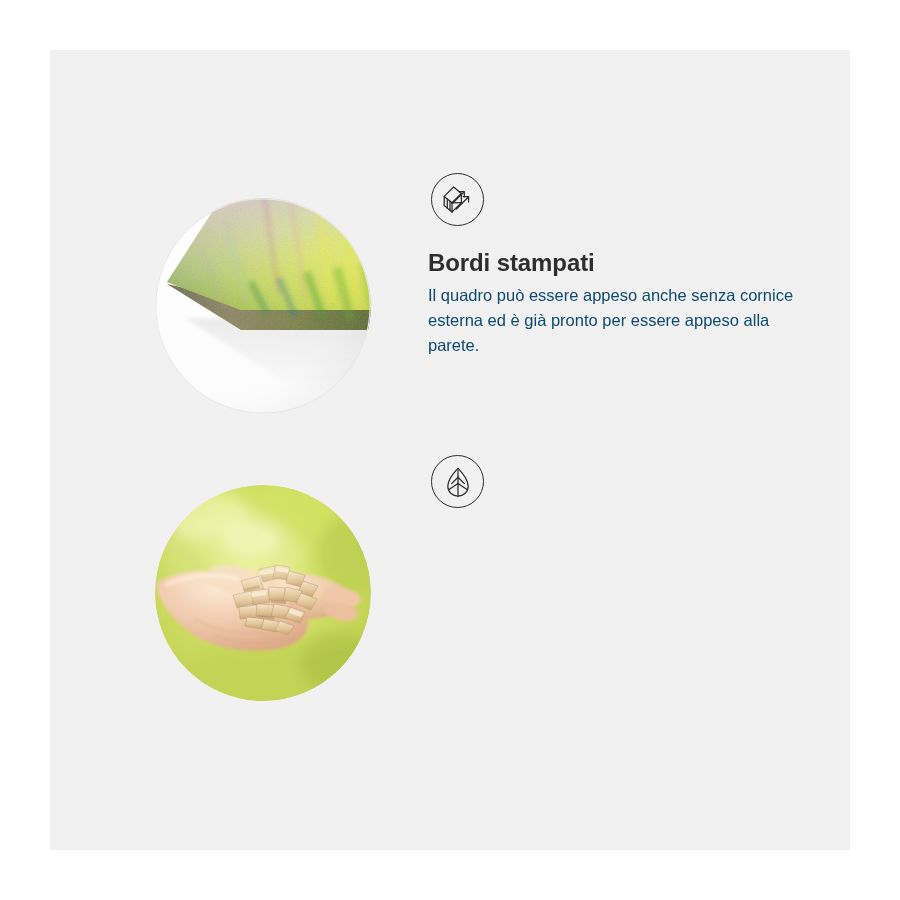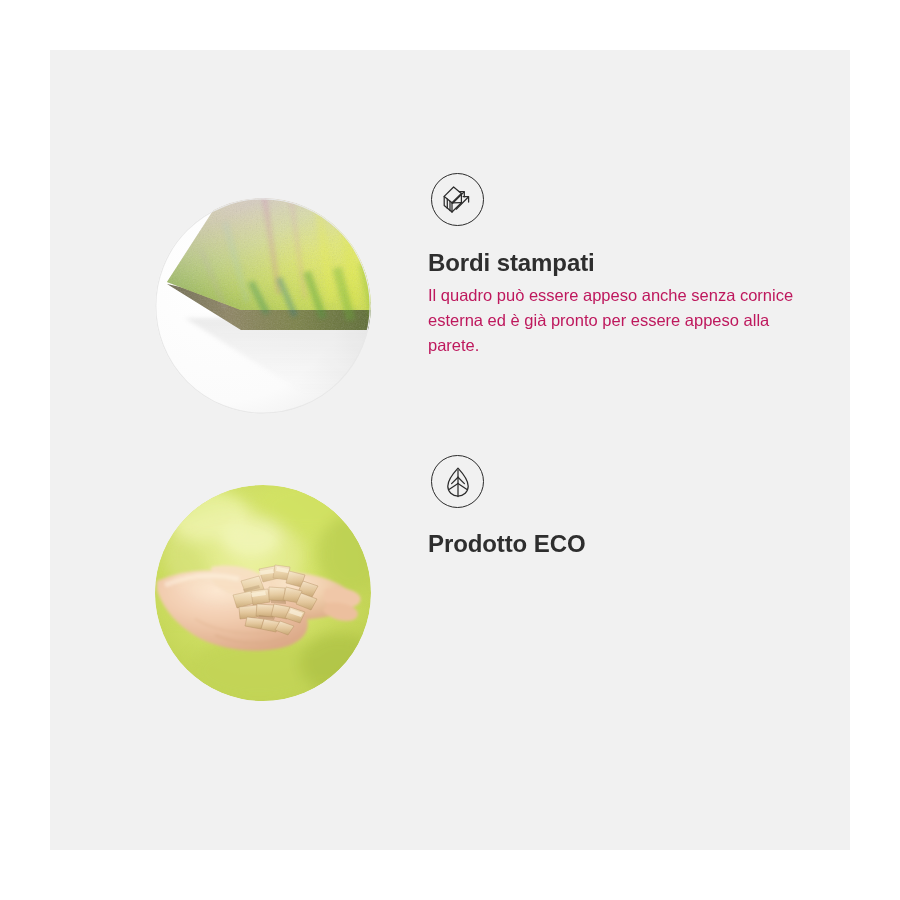--- a/index.html
+++ b/index.html
@@ -90,21 +90,21 @@
     white-space: nowrap;
   }
   #feature-1 .feature-title { margin-top: 23px; }
   #feature-2 .feature-title { margin-top: 22px; }
 
   .feature-text {
     margin: 6px 0 0 0;
     padding: 0;
     font-size: 16.5px;
     line-height: 25px;
-    color: #be185d;
+    color: #0c4a6e;
     width: 372px;
   }
 </style>
 </head>
 <body>
 
 <div id="page">
   <div id="panel">
 
     <div class="feature" id="feature-1">
@@ -345,18 +345,17 @@
 
             <path d="M17 5.0 L17 31.6"></path>
 
             <path d="M17 12.2 L10.6 18.6"></path>
             <path d="M17 18.4 L8.0 24.4"></path>
 
             <path d="M17 12.2 L23.4 18.6"></path>
             <path d="M17 18.4 L26.0 24.4"></path>
           </svg>
         </div>
-        <p class="feature-title">Prodotto ECO</p>
       </div>
     </div>
 
   </div>
 </div>
 
 </body></html>

